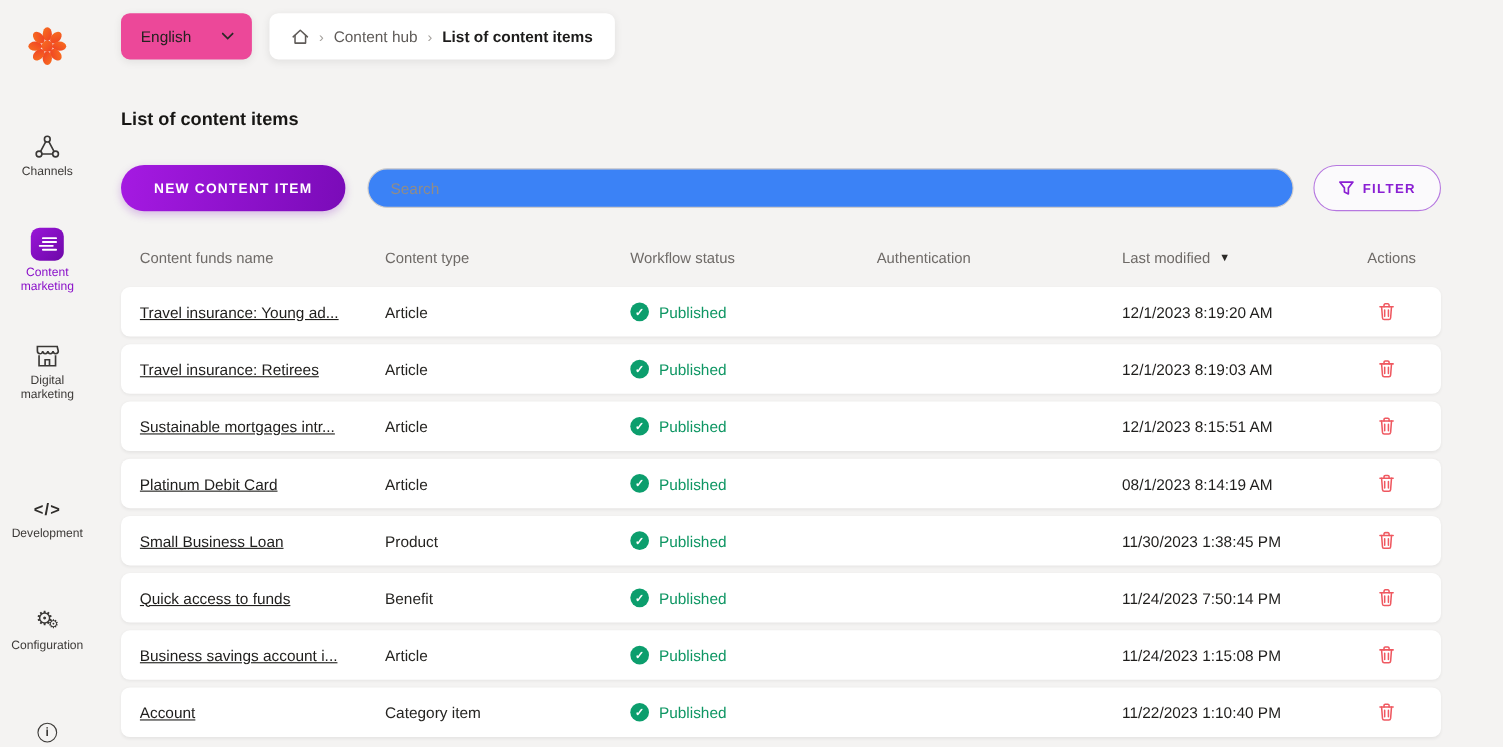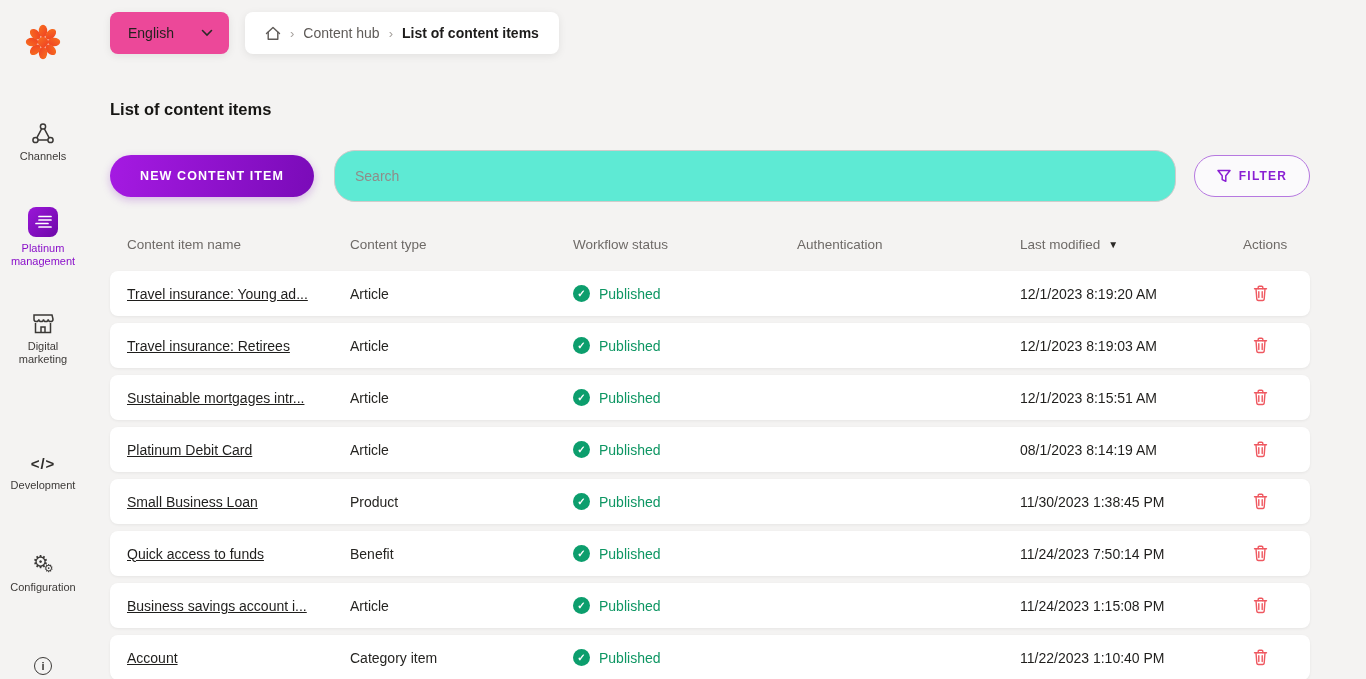--- a/index.html
+++ b/index.html
@@ -28,21 +28,21 @@
   .breadcrumb { height:42px; background:#fff; border-radius:8px; box-shadow:0 2px 8px rgba(0,0,0,0.08); display:flex; align-items:center; gap:9px; padding:0 20px; }
   .crumb-link { font-size:14px; color:#5f5b58; cursor:pointer; }
   .crumb-current { font-size:14px; color:#1d1c1b; font-weight:bold; }
   .crumb-sep { font-size:13px; color:#a5a19d; }
   .home-btn { display:flex; align-items:center; cursor:pointer; }
 
   .page-title { margin-top:46px; font-size:16.5px; font-weight:bold; color:#171614; }
 
   .controls { margin-top:31px; display:flex; align-items:center; }
   .new-btn { height:42px; padding:8px 30px; border:none; border-radius:22px; background:linear-gradient(100deg,#a51ae2 0%,#7a0bb8 100%); color:#fff; font-family:inherit; font-size:12.5px; font-weight:bold; letter-spacing:1.1px; cursor:pointer; box-shadow:0 3px 8px rgba(122,11,184,0.25); }
-  .search { flex:1; height:52px; margin:0 18px 0 20px; border:1px solid #cfcccb; border-radius:21px; background:#5eead4; padding:0 20px; font-family:inherit; font-size:14px; color:#33312f; }
+  .search { flex:1; height:36px; margin:0 18px 0 20px; border:1px solid #cfcccb; border-radius:21px; background:#3b82f6; padding:0 20px; font-family:inherit; font-size:14px; color:#33312f; }
   .search::placeholder { color:#8f8c89; }
   .filter-btn { height:42px; width:116px; border:1.5px solid #b678e0; border-radius:21px; background:#fbfafc; color:#8a1fd3; font-family:inherit; font-size:12px; font-weight:bold; letter-spacing:1.2px; display:flex; align-items:center; justify-content:center; gap:8px; cursor:pointer; }
 
   .grid { display:grid; grid-template-columns:223px 223px 224px 223px 223px 1fr; align-items:center; padding-left:17px; }
   .table-header { margin-top:35px; margin-bottom:19px; font-size:13.5px; color:#6e6a67; }
   .th { display:flex; align-items:center; gap:8px; }
   .sort-arrow { font-size:10px; color:#2b2927; }
 
   .row { height:45px; margin-bottom:7px; background:#fff; border-radius:8px; box-shadow:0 1px 3px rgba(0,0,0,0.06); font-size:14px; cursor:pointer; }
   .cell-name { color:#1f1e1c; white-space:nowrap; overflow:hidden; text-overflow:ellipsis; padding-right:14px;text-decoration:underline; }
@@ -89,21 +89,21 @@
       </svg>
       <span class="lbl">Channels</span>
     </div>
 
     <div class="nav-item active ni-2">
       <span class="cm-tile">
         <svg width="17" height="15" viewBox="0 0 17 15" fill="none" stroke="#fff" stroke-width="1.7" stroke-linecap="round">
           <path d="M4 1.5 H16 M4 5 H16 M1 8.5 H13 M4 12 H16"></path>
         </svg>
       </span>
-      <span class="lbl">Platinum management</span>
+      <span class="lbl">Content marketing</span>
     </div>
 
     <div class="nav-item ni-3">
       <svg width="24" height="23" viewBox="0 0 24 23" fill="none" stroke="#3a3836" stroke-width="1.5">
         <path d="M3 3 H21 L22 7.2 a2.4 2.4 0 0 1 -4.8 0 a2.35 2.35 0 0 1 -4.7 0 a2.35 2.35 0 0 1 -4.7 0 a2.4 2.4 0 0 1 -4.8 0 Z"></path>
         <path d="M4.5 11 V20.5 H19.5 V11"></path>
         <path d="M10 20.5 V15 H14 V20.5"></path>
       </svg>
       <span class="lbl">Digital marketing</span>
     </div>
@@ -154,21 +154,21 @@
       <input class="search" type="text" placeholder="Search" style="">
       <button class="filter-btn">
         <svg width="14" height="14" viewBox="0 0 14 14" fill="none" stroke="#8a1fd3" stroke-width="1.5" stroke-linejoin="round">
             <path d="M1 1.5 H13 L8.8 6.8 V12.3 L5.2 10.6 V6.8 Z"></path>
           </svg>
         <span>FILTER</span>
       </button>
     </div>
 
     <div class="grid table-header">
-      <span class="th">Content item name</span>
+      <span class="th">Content funds name</span>
       <span class="th">Content type</span>
       <span class="th">Workflow status</span>
       <span class="th">Authentication</span>
       <span class="th">
         <span>Last modified</span>
         <span class="sort-arrow">▼</span>
       </span>
       <span class="th">Actions</span>
     </div>
 

